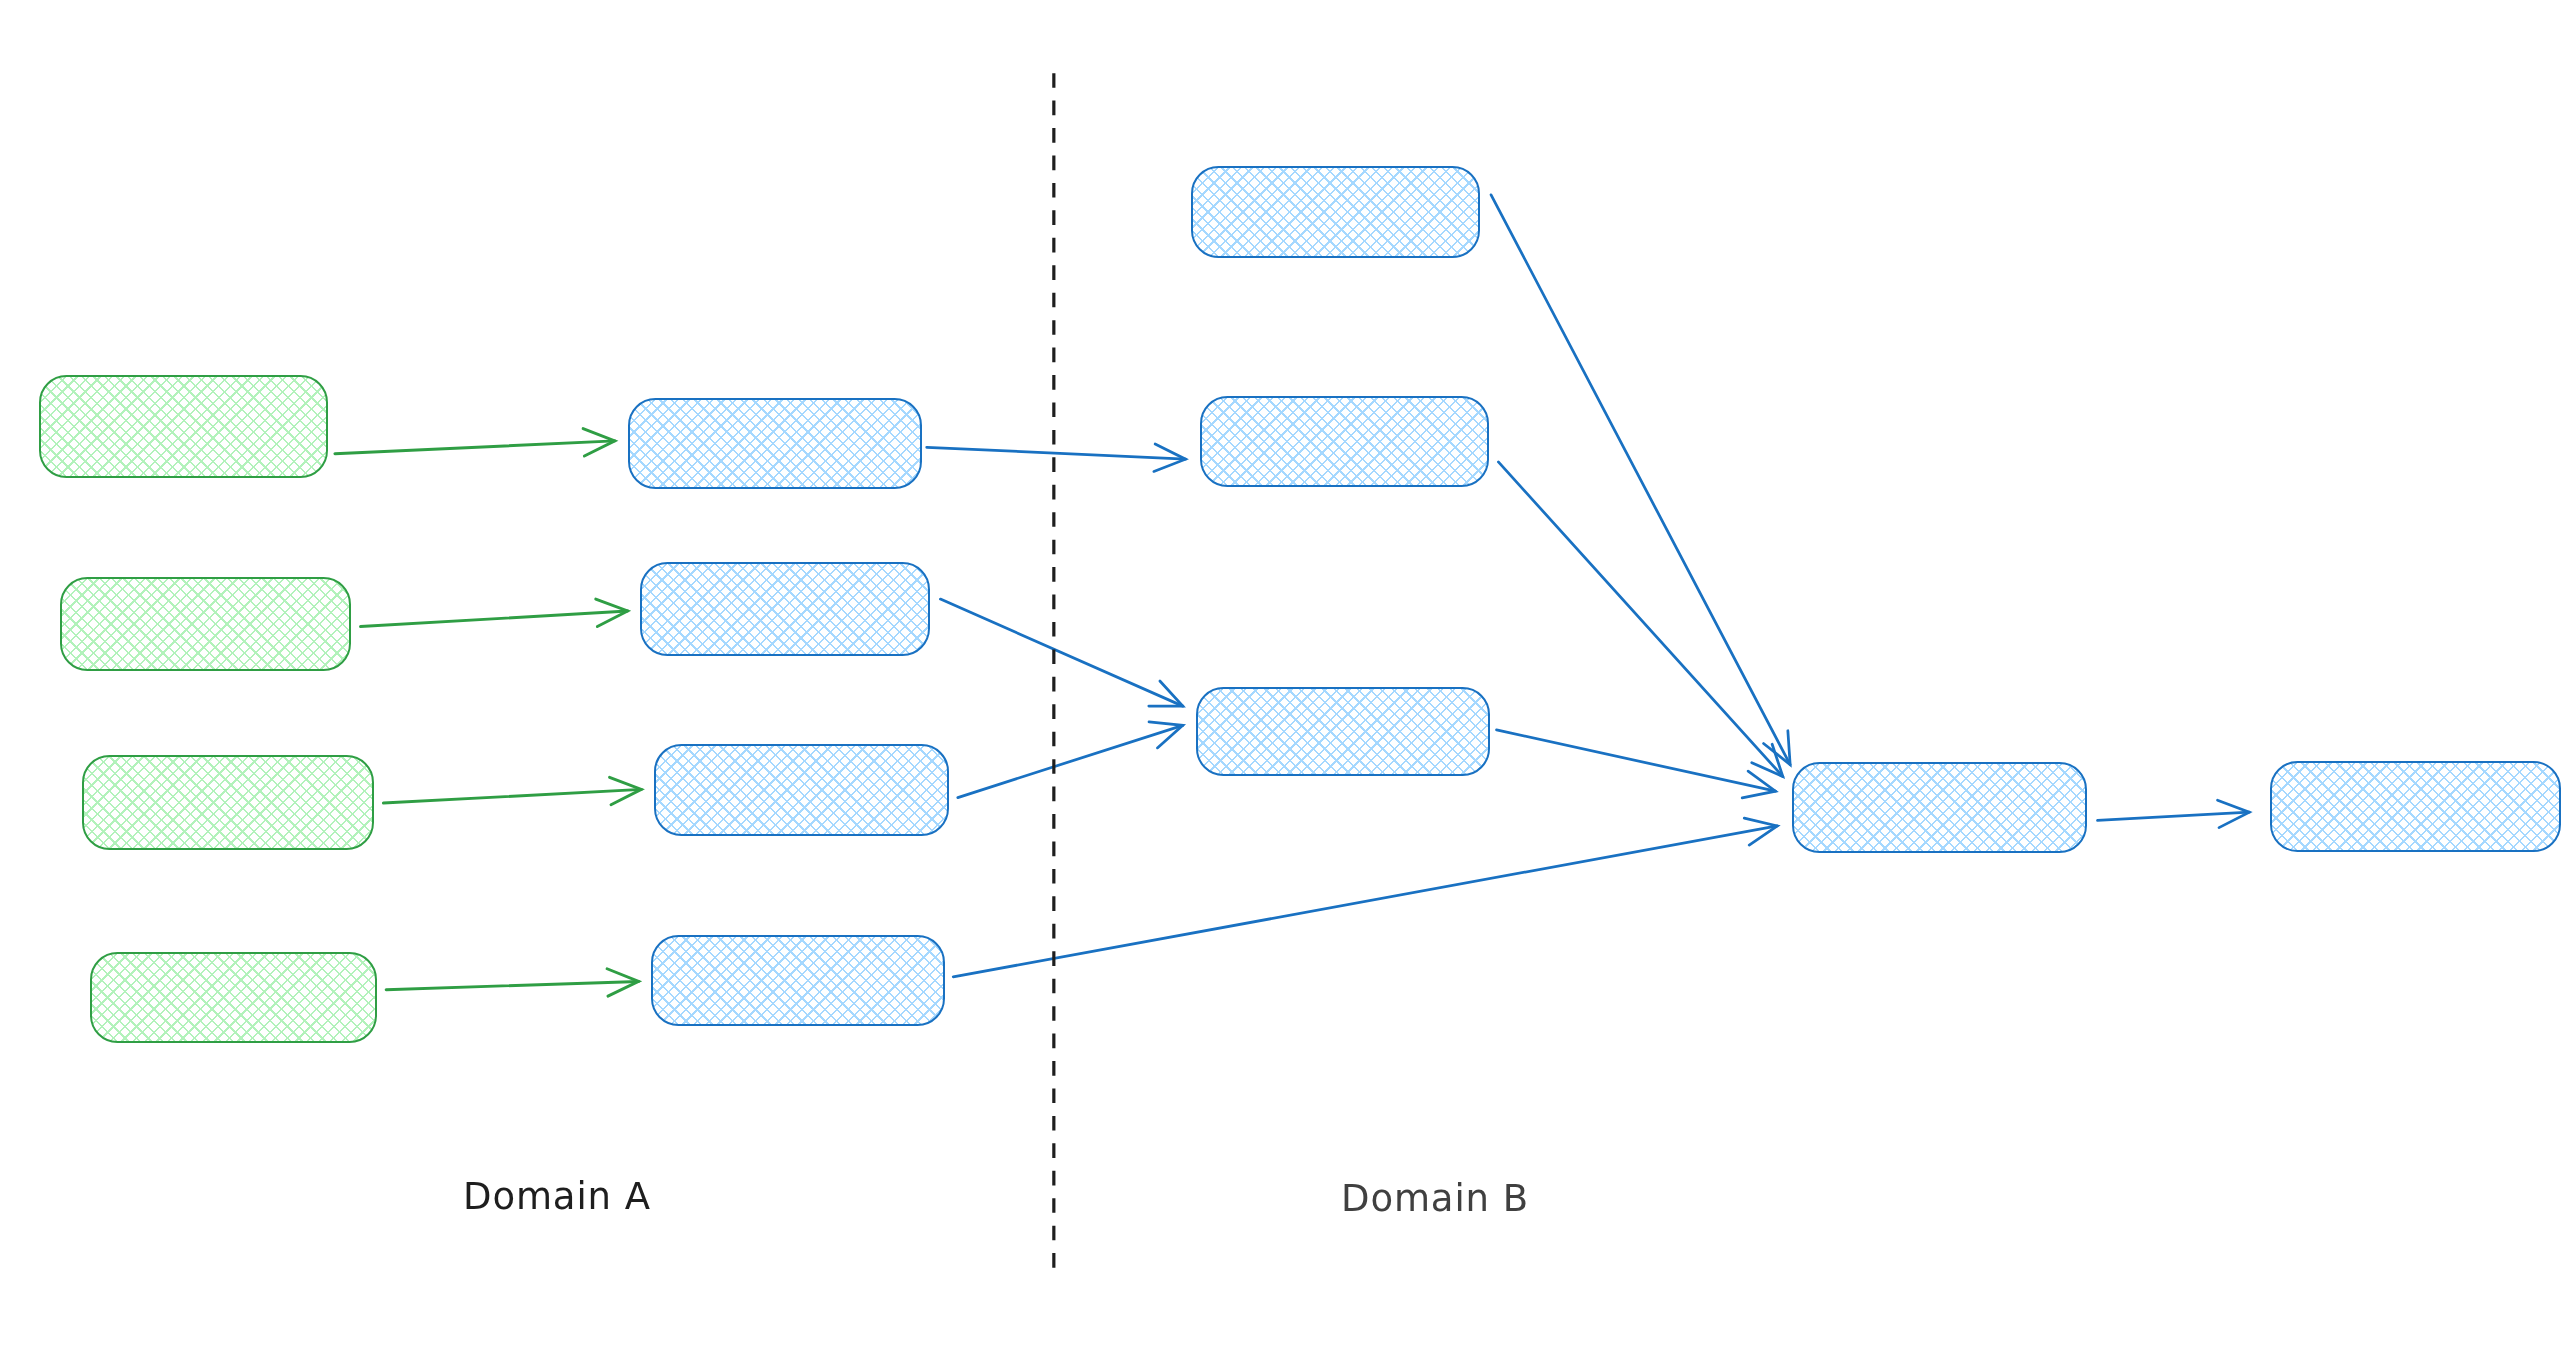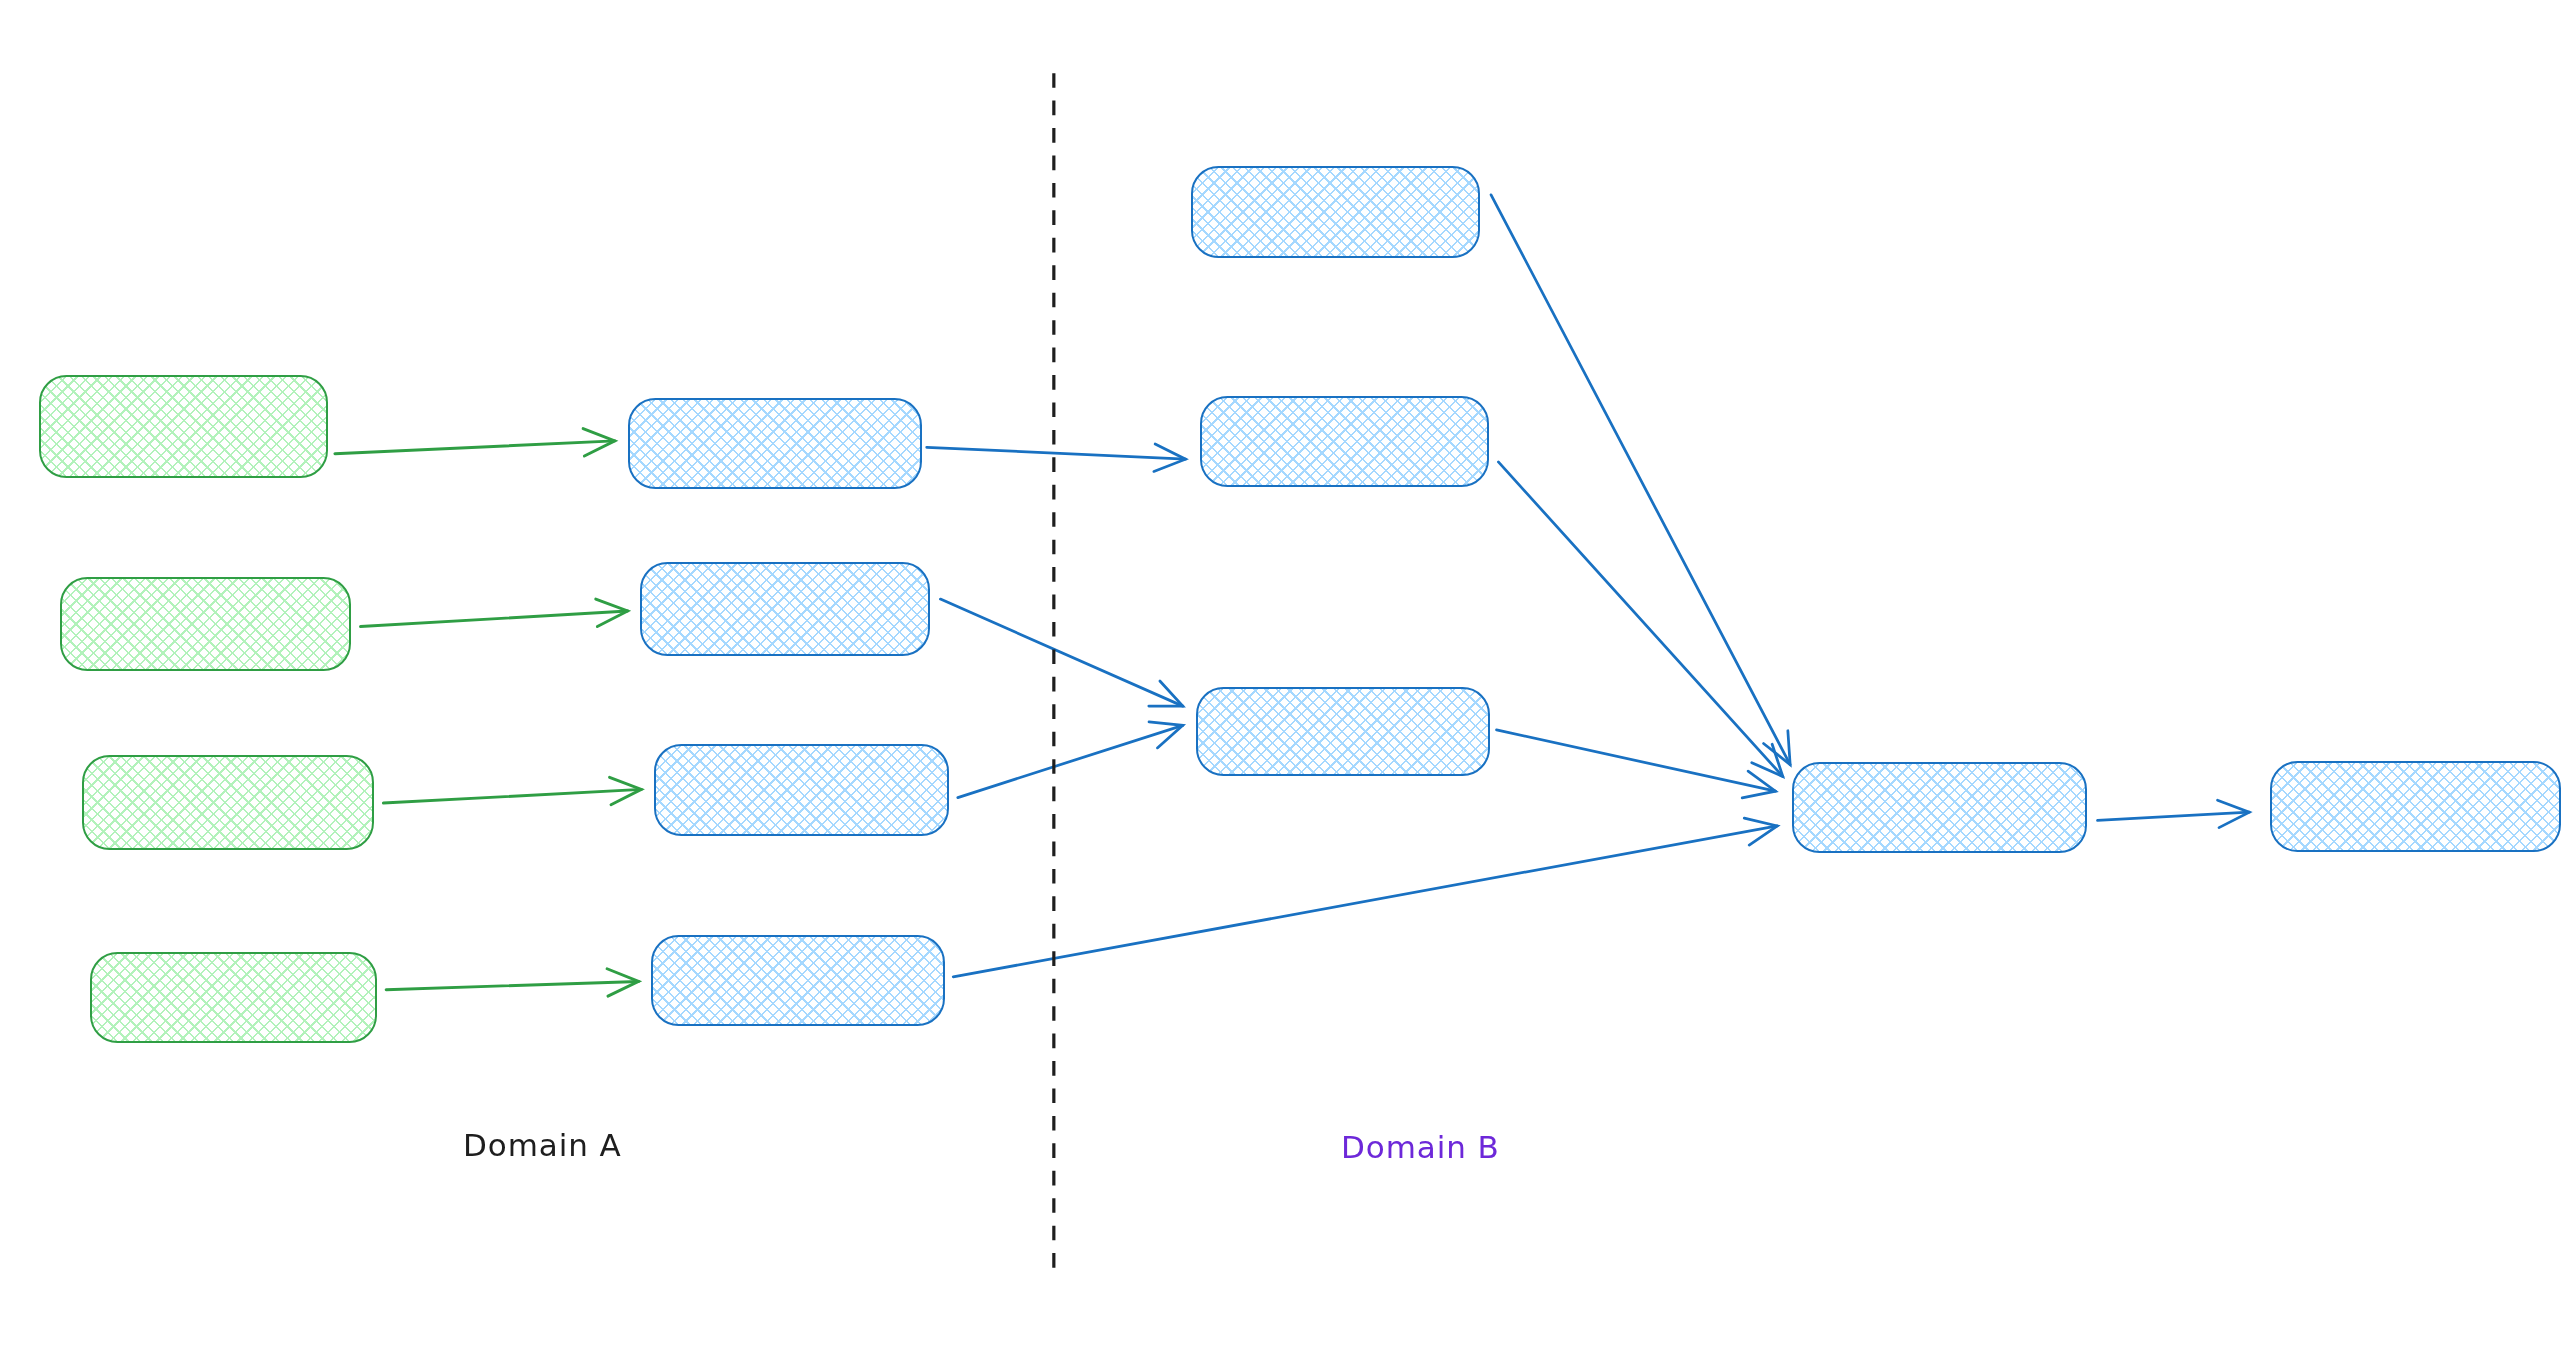--- a/index.html
+++ b/index.html
@@ -19,24 +19,25 @@
     pointer-events: none;
   }
   .node {
     position: absolute;
     box-sizing: border-box;
     border-radius: 27.4px;
     background-color: #ffffff;
   }
   .diagram-label {
     position: absolute;
-    font-size: 31px;
+    font-size: 37px;
     letter-spacing: 0.9px;
     color: #1e1e1e;
     white-space: nowrap;
+    margin-top: 48px;
   }
 </style>
 </head>
 <body>
 
 <div class="canvas">
 
   <svg id="edge-layer" viewBox="0 0 2816 1500" xmlns="http://www.w3.org/2000/svg">
     <defs>
       <marker id="ah-green" markerUnits="userSpaceOnUse" markerWidth="90" markerHeight="90" refX="0" refY="0" orient="auto" overflow="visible">
@@ -74,16 +75,16 @@
       <div class="node" style="left: 651px; top: 935px; width: 294px; height: 91px; border: 2.3px solid rgb(25, 113, 194); background-image: repeating-linear-gradient(45deg, rgb(165, 216, 255) 0px, rgb(165, 216, 255) 1.6px, transparent 1.6px, transparent 8.2px), repeating-linear-gradient(135deg, rgb(165, 216, 255) 0px, rgb(165, 216, 255) 1.6px, transparent 1.6px, transparent 8.2px);"></div>
       <div class="node" style="left: 1191px; top: 166px; width: 289px; height: 92px; border: 2.3px solid rgb(25, 113, 194); background-image: repeating-linear-gradient(45deg, rgb(165, 216, 255) 0px, rgb(165, 216, 255) 1.6px, transparent 1.6px, transparent 8.2px), repeating-linear-gradient(135deg, rgb(165, 216, 255) 0px, rgb(165, 216, 255) 1.6px, transparent 1.6px, transparent 8.2px);"></div>
       <div class="node" style="left: 1200px; top: 396px; width: 289px; height: 91px; border: 2.3px solid rgb(25, 113, 194); background-image: repeating-linear-gradient(45deg, rgb(165, 216, 255) 0px, rgb(165, 216, 255) 1.6px, transparent 1.6px, transparent 8.2px), repeating-linear-gradient(135deg, rgb(165, 216, 255) 0px, rgb(165, 216, 255) 1.6px, transparent 1.6px, transparent 8.2px);"></div>
       <div class="node" style="left: 1196px; top: 687px; width: 294px; height: 89px; border: 2.3px solid rgb(25, 113, 194); background-image: repeating-linear-gradient(45deg, rgb(165, 216, 255) 0px, rgb(165, 216, 255) 1.6px, transparent 1.6px, transparent 8.2px), repeating-linear-gradient(135deg, rgb(165, 216, 255) 0px, rgb(165, 216, 255) 1.6px, transparent 1.6px, transparent 8.2px);"></div>
       <div class="node" style="left: 1792px; top: 762px; width: 295px; height: 91px; border: 2.3px solid rgb(25, 113, 194); background-image: repeating-linear-gradient(45deg, rgb(165, 216, 255) 0px, rgb(165, 216, 255) 1.6px, transparent 1.6px, transparent 8.2px), repeating-linear-gradient(135deg, rgb(165, 216, 255) 0px, rgb(165, 216, 255) 1.6px, transparent 1.6px, transparent 8.2px);"></div>
       <div class="node" style="left: 2270px; top: 761px; width: 291px; height: 91px; border: 2.3px solid rgb(25, 113, 194); background-image: repeating-linear-gradient(45deg, rgb(165, 216, 255) 0px, rgb(165, 216, 255) 1.6px, transparent 1.6px, transparent 8.2px), repeating-linear-gradient(135deg, rgb(165, 216, 255) 0px, rgb(165, 216, 255) 1.6px, transparent 1.6px, transparent 8.2px);"></div>
     </div>
 
   <div class="diagram-label" id="label-domain-a" style="left: 463px; top: 1127px; color: rgb(30, 30, 30);">Domain A</div>
 
-  <div class="diagram-label" id="label-domain-b" style="left: 1341px; top: 1129px; color: #6d28d9;">Domain B</div>
+  <div class="diagram-label" id="label-domain-b" style="left: 1341px; top: 1129px; color: #404040;">Domain B</div>
 
 </div>
 
 
 </body></html>

